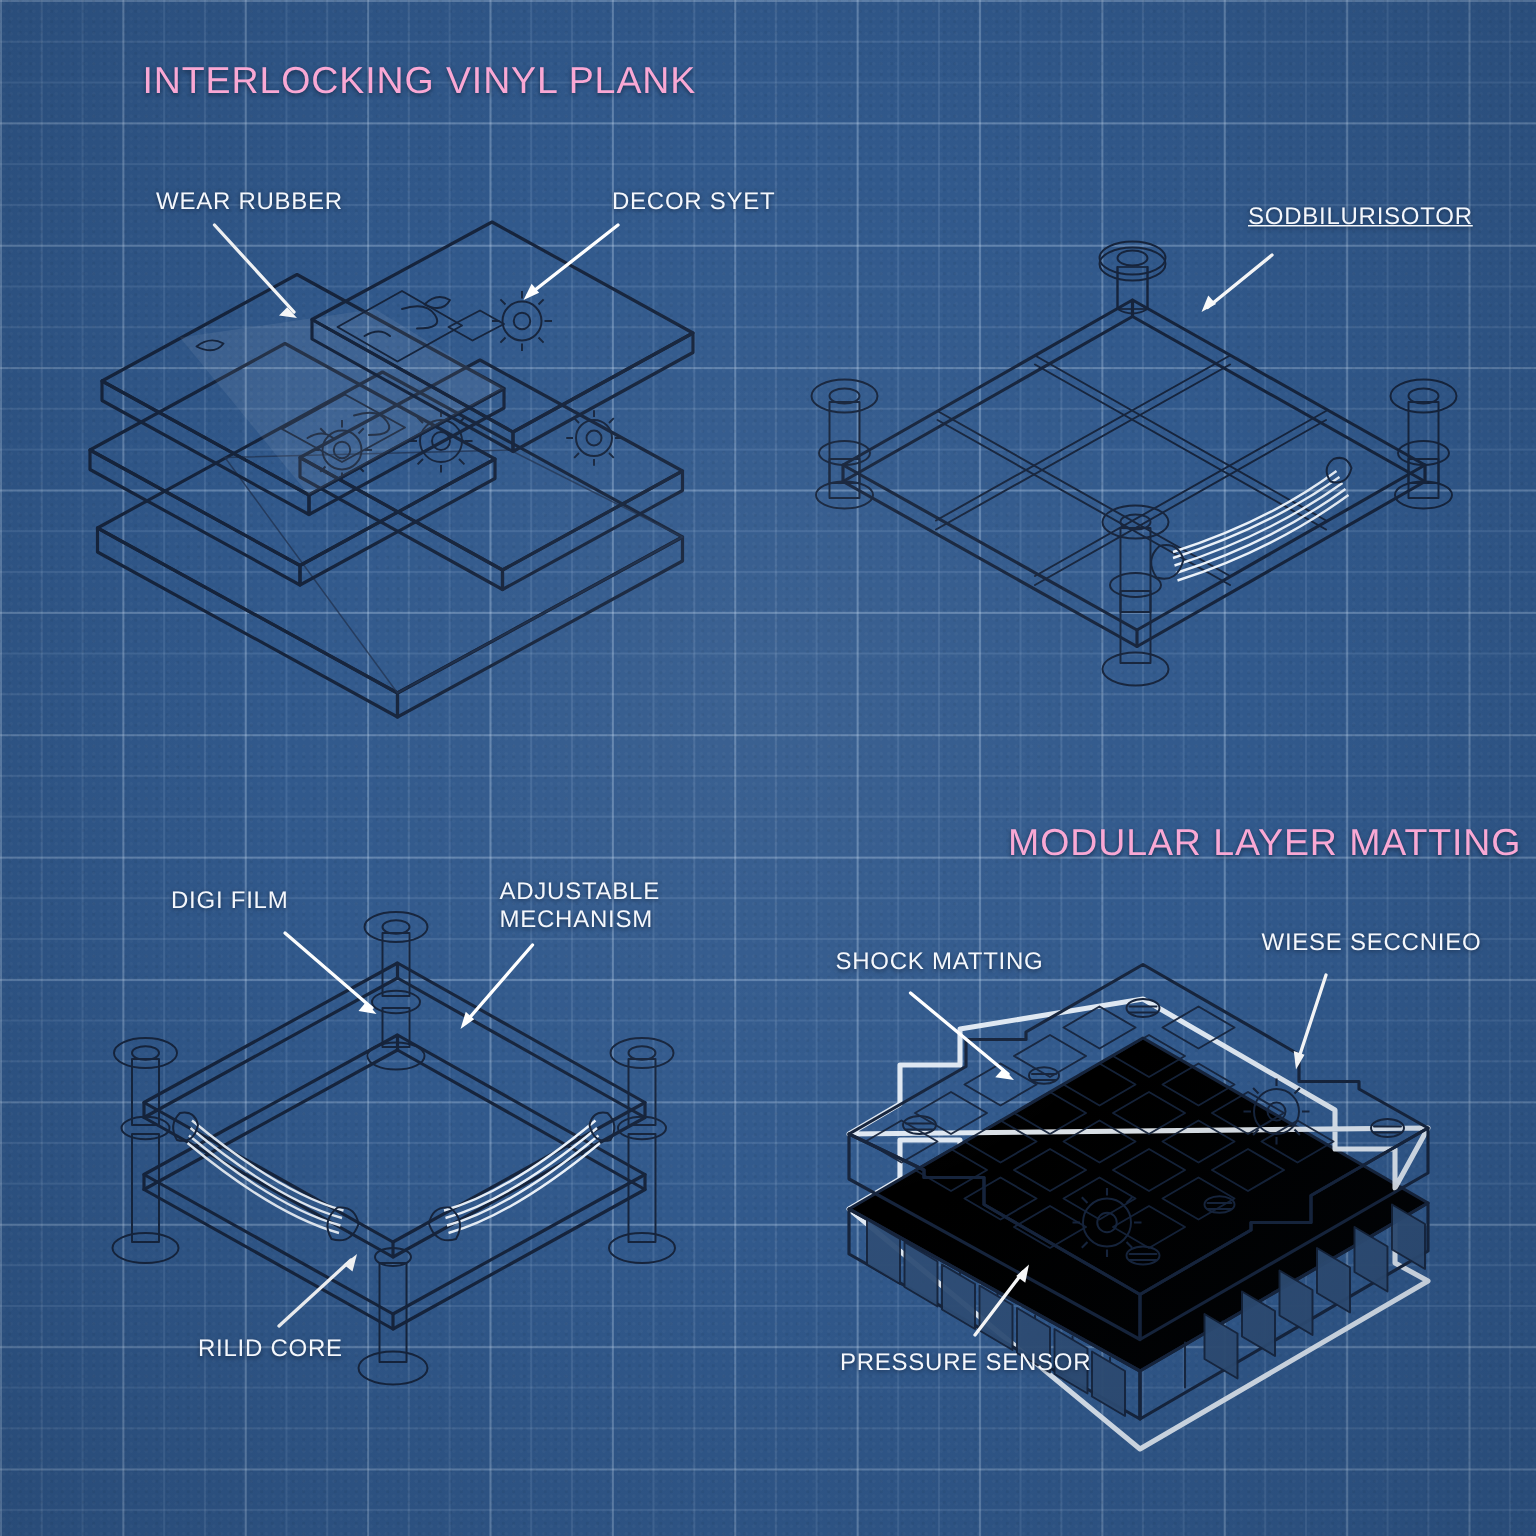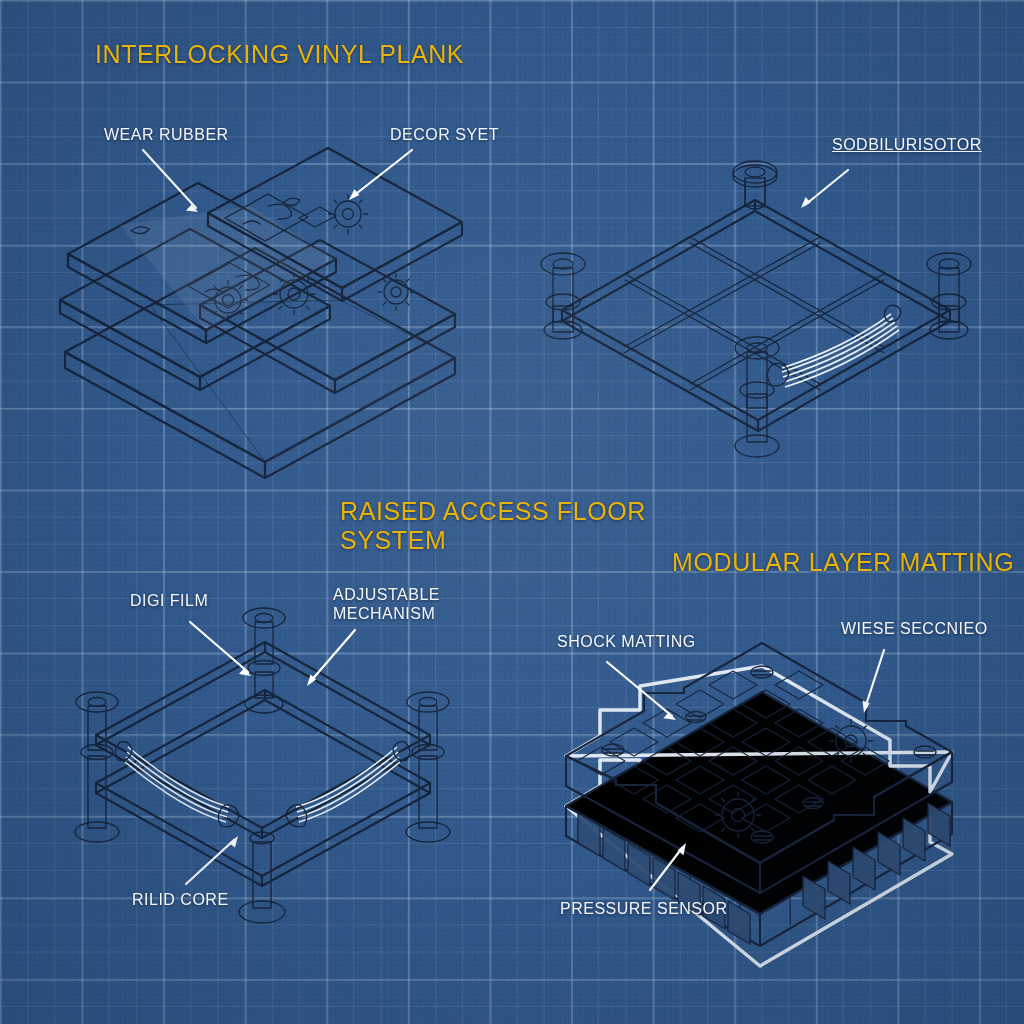--- a/index.html
+++ b/index.html
@@ -38,21 +38,21 @@
     background-position:0 0, 3px 4px;
     opacity:.9;
   }
   .vignette {
     background:
       radial-gradient(ellipse at 50% 45%, rgba(255,255,255,0.05) 0%, rgba(0,0,0,0.0) 45%, rgba(10,26,48,0.22) 100%);
   }
   
   .title {
     position:absolute;
-    color:#eab308;
+    color:#f9a8d4;
     font-size:25px;
     letter-spacing:0.6px;
     font-weight:400;
     text-shadow:0 1px 3px rgba(8,20,40,.55);
     white-space:pre-line;
     font-stretch:condensed;
   }
   .label {
     position:absolute;
     color:#f4f7fc;
@@ -454,28 +454,26 @@
       <path class="arrowhead" d="M686 843 l-2.5 12.2 l-6 -4.6 z"></path>
     </g>
   </svg>
 
   <div class="vignette"></div>
 
   <div class="title" style="left:95px; top:40px;">INTERLOCKING VINYL PLANK</div>
 
   <div class="label" style="left:104px; top:126px;">WEAR RUBBER</div>
 
-  <div class="label" style="left:390px; top:126px;">DECOR SYET</div>
+  <div class="label" style="left:408px; top:126px;">DECOR SYET</div>
 
   <div class="label" style="left:832px; top:136px;text-decoration:underline;">SODBILURISOTOR</div>
 
-  <div class="title c" style="left:340px; top:497px; width:340px;">RAISED ACCESS FLOOR
-SYSTEM</div>
-
-  <div class="label" style="left:114px; top:592px;margin-left:16px;">DIGI FILM</div>
+
+  <div class="label" style="left:114px; top:592px;">DIGI FILM</div>
 
   <div class="label c" style="left:333px; top:586px; width:104px;">ADJUSTABLE
 MECHANISM</div>
 
   <div class="label" style="left:132px; top:891px;">RILID CORE</div>
 
   <div class="title" style="left:672px; top:548px;">MODULAR LAYER MATTING</div>
 
   <div class="label" style="left:557px; top:633px;">SHOCK MATTING</div>
 

